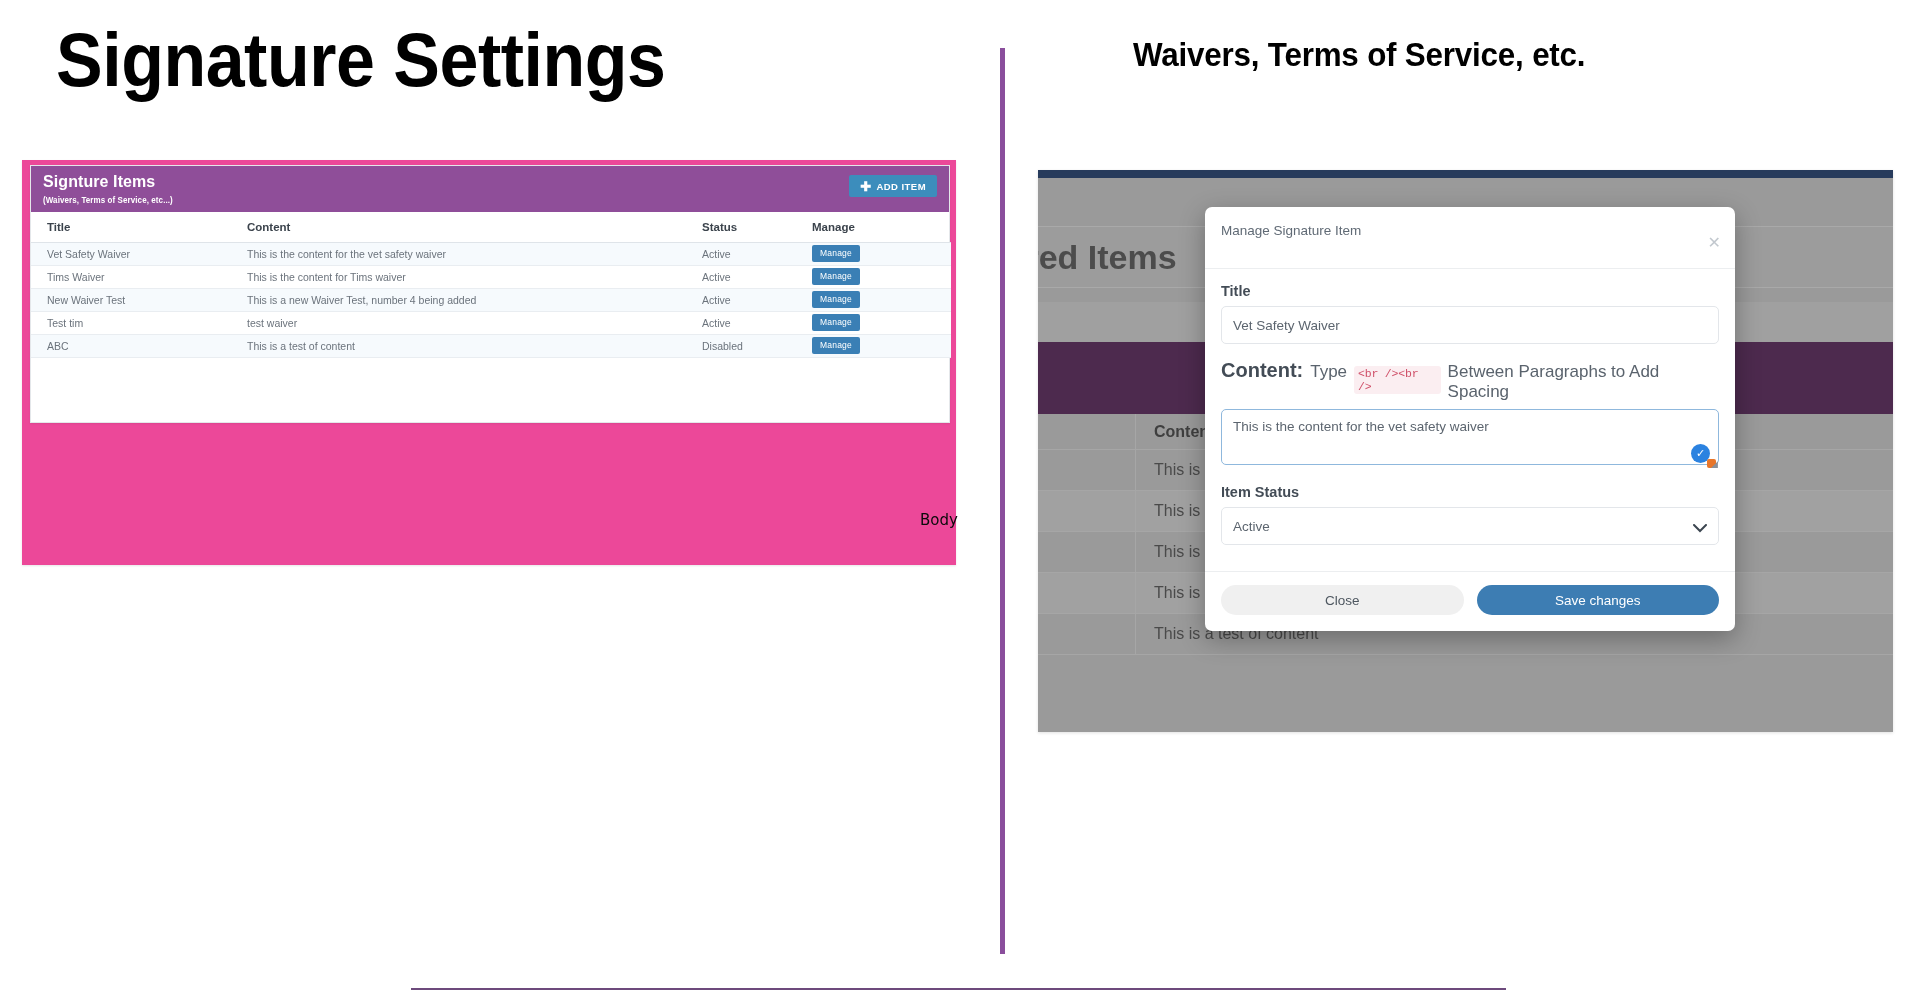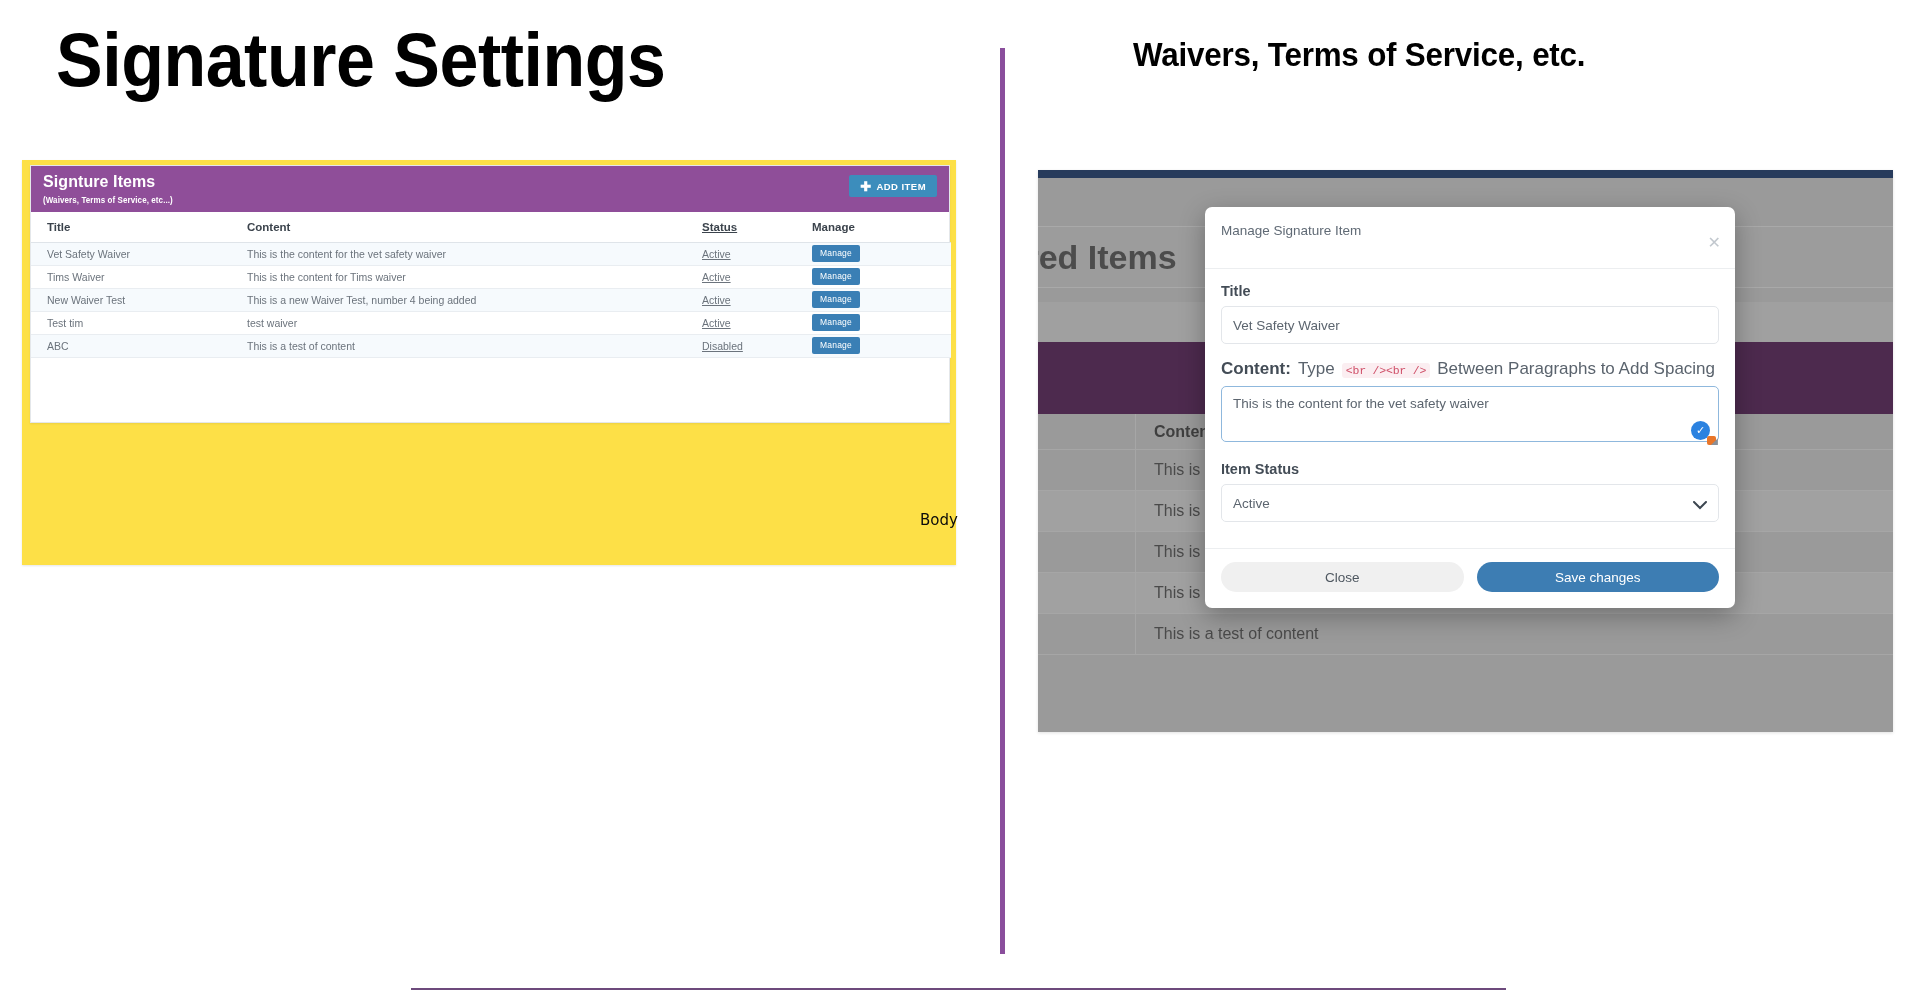--- a/index.html
+++ b/index.html
@@ -36,21 +36,21 @@
   
   .b-rule {
     position: absolute; left: 411px; top: 988px;
     width: 1095px; height: 2px; background: #6d4a7c;
   }
 
   
   .shotL {
     position: absolute; left: 22px; top: 160px;
     width: 934px; height: 405px;
-    background: #fde047;
+    background: #ec4899;
     box-shadow: 0 1px 2px rgba(0,0,0,.10);
   }
   .cardL {
     position: absolute; left: 8px; top: 5px; width: 920px; height: 258px;
     background: #ffffff; border: 1px solid #e4e7ea;
     box-shadow: 0 1px 2px rgba(0,0,0,.07);
   }
   .cardL-head {
     position: relative; height: 46px; background: #8f4e99;
     padding: 6px 12px 0 12px;
@@ -87,21 +87,21 @@
     border-bottom: 1px solid #dfe4e9;
   }
   table.sigtable td {
     height: 23px; font-size: 10.5px; font-weight: 400; color: #6b737c;
     white-space: nowrap; overflow: hidden;
   }
   table.sigtable tbody tr:nth-child(odd) { background: #f6fafd; }
   table.sigtable tbody tr:nth-child(even) { background: #ffffff; }
   .col-title   { width: 200px; }
   .col-content { width: 455px; }
-  .col-status  { width: 110px; text-decoration: underline; }
+  .col-status  { width: 110px; }
   .col-manage  { width: 155px; }
   .mbtn {
     display: inline-block; background: #3a7fb5; color: #fff;
     border: none; border-radius: 2px; padding: 3px 8px 4px 8px;
     font-family: "Liberation Sans Narrow", "Liberation Sans", sans-serif;
     font-size: 8.5px; font-weight: 400; cursor: pointer; letter-spacing: .2px;
   }
   .body-label {
     position: absolute; left: 920px; top: 511px;
     font-family: "DejaVu Sans", sans-serif; font-size: 15px; color: #0b0b0b;
@@ -165,21 +165,21 @@
   .fld-label {
     font-size: 14.5px; font-weight: 700; color: #434c56; margin-bottom: 7px;
     font-family: "Liberation Sans", sans-serif;
   }
   .txtinput {
     width: 100%; height: 38px; border: 1px solid #e3e6ea; border-radius: 5px;
     padding: 0 11px; font-size: 13.5px; color: #5c656f;
     font-family: "Liberation Sans", sans-serif; background: #fff; outline: none;
   }
   .content-label-row { margin-top: 15px; display: flex; align-items: baseline; gap: 7px; }
-  .content-label-row .lbl { font-size: 17px; font-weight: 700; color: #434c56; }
+  .content-label-row .lbl { font-size: 20px; font-weight: 700; color: #434c56; }
   .content-label-row .txt { font-size: 17px; color: #5a636d; }
   .code-chip {
     background: #fbeef1; color: #cf4f68; border-radius: 3px; padding: 1px 4px;
     font-family: "Liberation Mono", monospace; font-size: 11.5px; letter-spacing: -.2px;
   }
   .txtarea-wrap { position: relative; margin-top: 7px; }
   .txtarea {
     width: 100%; height: 56px; border: 1px solid #8fb8dd; border-radius: 5px;
     padding: 9px 11px; font-size: 13.5px; color: #5c656f; resize: none;
     font-family: "Liberation Sans", sans-serif; outline: none; overflow: hidden;

